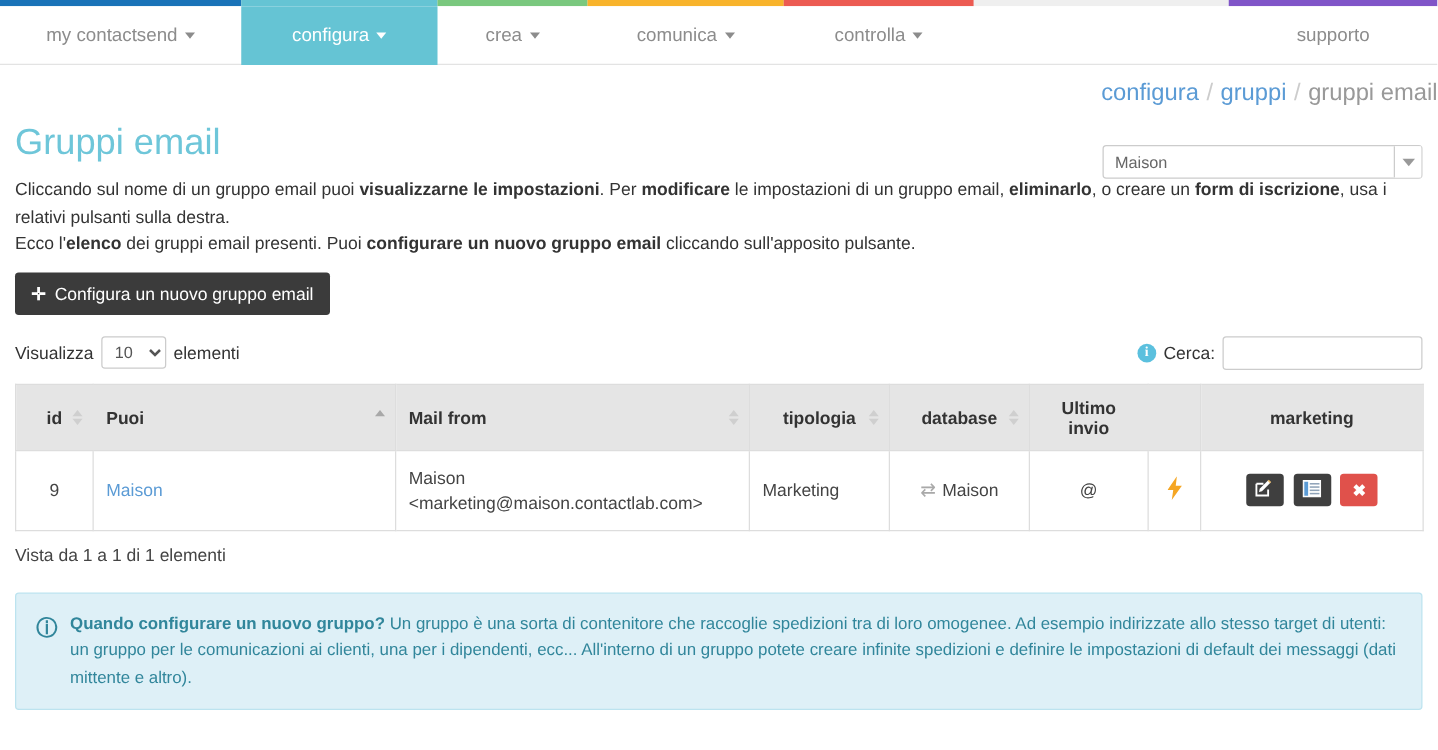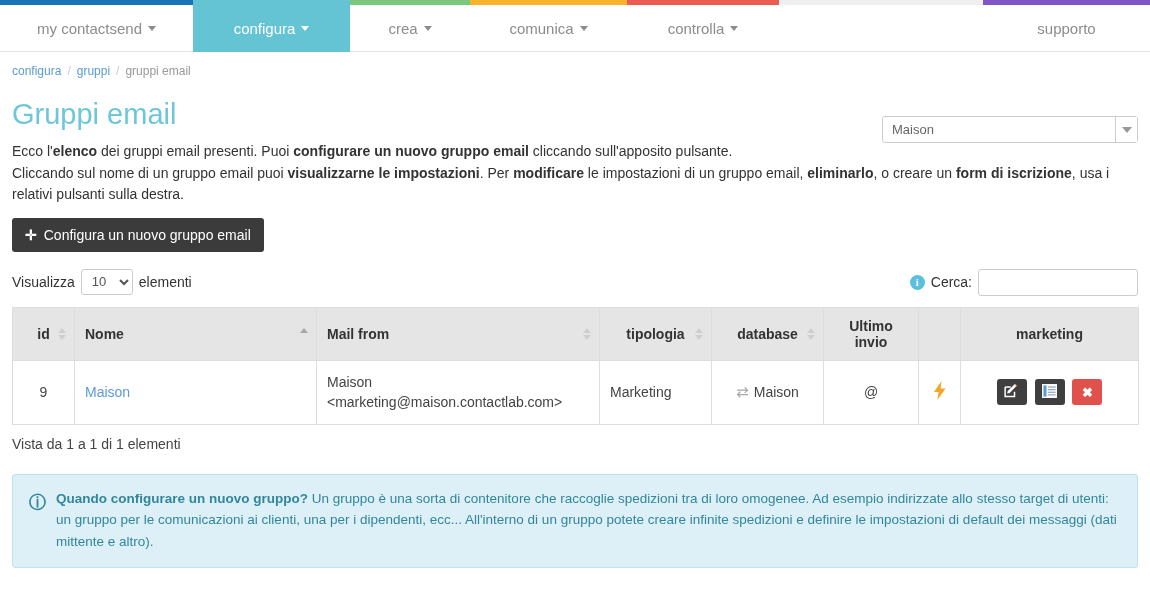--- a/index.html
+++ b/index.html
@@ -32,21 +32,21 @@
   }
   .navitem.active { background:#65c4d4; color:#ffffff; }
   .caret {
     display:inline-block; width:0; height:0; margin-left:6px;
     border-left:4px solid transparent; border-right:4px solid transparent;
     border-top:5px solid currentColor;
   }
 
   
   #crumbrow { position:relative; height:38px; padding:12px 0 0 12px; }
-  #breadcrumb { font-size:12px; color:#999999; }
+  #breadcrumb { font-size:19px; color:#999999;text-align:right; }
   #breadcrumb a { color:#5b9bd5; text-decoration:none; }
   #breadcrumb .sep { color:#cccccc; margin:0 6px; }
   #breadcrumb .cur { color:#999999; }
 
   #accountselect {
     position:absolute; right:12px; top:64px;
     width:256px; height:27px;
     border:1px solid #cccccc; border-radius:3px;
     background:#ffffff; display:flex; align-items:center;
     font-size:13px; color:#666666;
@@ -233,24 +233,24 @@
       </span>
   </div>
 </div>
 
 <div id="content">
 
   <h1 id="pagetitle">Gruppi email</h1>
 
   <div class="desc">
     <div>
+      <span>Cliccando sul nome di un gruppo email puoi </span><b>visualizzarne le impostazioni</b><span>. Per </span><b>modificare</b><span> le impostazioni di un gruppo email, </span><b>eliminarlo</b><span>, o creare un </span><b>form di iscrizione</b><span>, usa i relativi pulsanti sulla destra.</span>
+    </div>
+    <div>
       <span>Ecco l'</span><b>elenco</b><span> dei gruppi email presenti. Puoi </span><b>configurare un nuovo gruppo email</b><span> cliccando sull'apposito pulsante.</span>
-    </div>
-    <div>
-      <span>Cliccando sul nome di un gruppo email puoi </span><b>visualizzarne le impostazioni</b><span>. Per </span><b>modificare</b><span> le impostazioni di un gruppo email, </span><b>eliminarlo</b><span>, o creare un </span><b>form di iscrizione</b><span>, usa i relativi pulsanti sulla destra.</span>
     </div>
   </div>
 
   <button id="newgroupbtn">
     <span class="plus">✛</span>
     <span>Configura un nuovo gruppo email</span>
   </button>
 
   <div id="tablecontrols">
     <div id="lengthctrl">
@@ -269,21 +269,21 @@
     <thead>
       <tr>
         <th class="c-id">
           <span>id</span>
           <span class="sortbox">
               <i class="up"></i>
               <i class="down"></i>
             </span>
         </th>
         <th class="c-nome">
-          <span>Nome</span>
+          <span>Puoi</span>
           <span class="sortbox asc">
               <i class="up"></i>
             </span>
         </th>
         <th class="c-mail">
           <span>Mail from</span>
           <span class="sortbox">
               <i class="up"></i>
               <i class="down"></i>
             </span>

